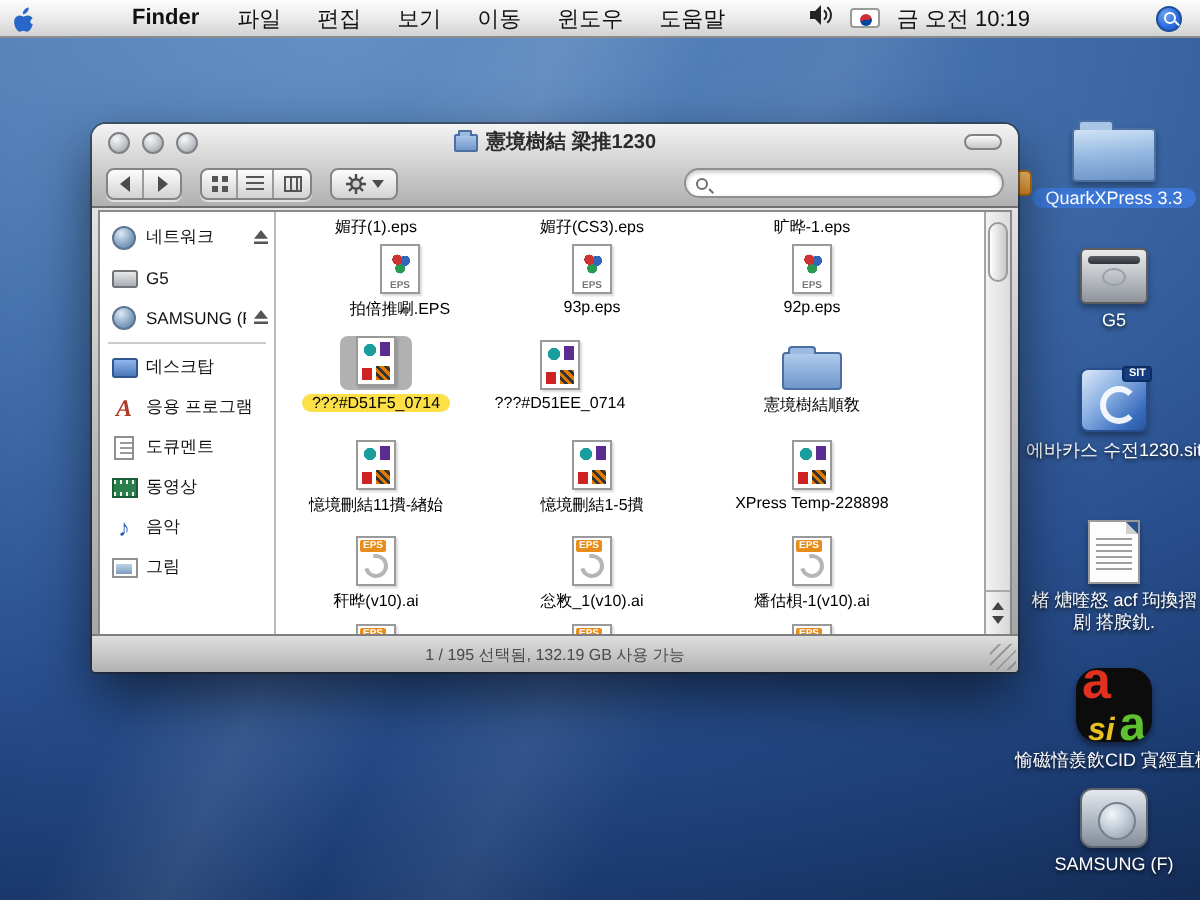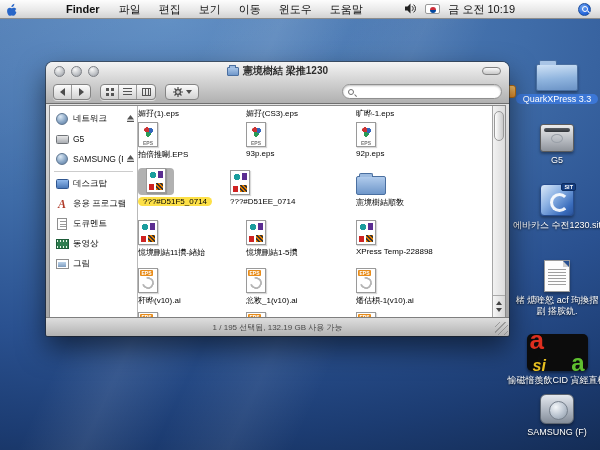--- a/index.html
+++ b/index.html
@@ -104,21 +104,21 @@
   .sidebar [data-icon="movies"]::before { content:""; position:absolute; left:0; right:0; top:0; height:2px;
     background:repeating-linear-gradient(90deg,#e8f5e8 0 1px, transparent 1px 3px); }
   .sidebar [data-icon="movies"]::after { content:""; position:absolute; left:0; right:0; bottom:0; height:2px;
     background:repeating-linear-gradient(90deg,#e8f5e8 0 1px, transparent 1px 3px); }
   .sidebar [data-icon="music"]::before { content:"♪"; font-size:12px; color:#2a5db0; line-height:1; }
   .sidebar [data-icon="pictures"] { width:13px; height:10px; background:#fff; border:1px solid #8f8f8f; position:relative; }
   .sidebar [data-icon="pictures"]::before { content:""; position:absolute; inset:1.5px; background:linear-gradient(#bcd3ea,#7e9cbe); }
 
   
   .content { flex:1; position:relative; overflow:hidden; background:#fff; }
-  .cell { position:absolute; width:100px; display:flex; flex-direction:column; align-items:flex-start; }
+  .cell { position:absolute; width:100px; display:flex; flex-direction:column; align-items:center; }
   .flabel { font-size:8px; color:#000; margin-top:2px; white-space:nowrap; }
   .iconwrap { height:27px; display:flex; align-items:flex-end; justify-content:center; }
   .cell.sel .iconwrap { background:#b1b1b1; border-radius:4px; padding:2px 8px; }
   .cell.sel .flabel { background:#fde047; border-radius:7px; padding:0 5px; }
 
   .content [data-icon="eps-doc"], .content [data-icon="quark-doc"], .content [data-icon="ai-doc"] {
     display:block; width:20px; height:25px; background:#fff; border:1px solid #9a9a9a; position:relative;
     box-shadow:1px 1px 1px rgba(0,0,0,.15); }
   .content [data-icon="eps-doc"]::before { content:""; position:absolute; left:5px; top:4px; width:9px; height:10px;
     background:
@@ -181,21 +181,21 @@
   .dsk [data-icon="sit-archive"]::before { content:"SIT"; position:absolute; top:-2px; right:-3px; background:#143d80;
     color:#fff; font-size:5.5px; font-weight:bold; padding:0 2px; border-radius:2px; border:1px solid #0d2c60; }
   .dsk [data-icon="sit-archive"]::after { content:""; position:absolute; left:9px; top:8px; width:13px; height:13px;
     border:3px solid rgba(255,255,255,.9); border-right-color:transparent; border-radius:50%; }
   .dsk [data-icon="text-document"] { width:26px; height:32px; background:#fdfdfd; border:1px solid #9a9a9a; position:relative;
     box-shadow:0 2px 3px rgba(0,0,0,.35); }
   .dsk [data-icon="text-document"]::before { content:""; position:absolute; top:0; right:0; width:0; height:0;
     border-top:6px solid #2a5190; border-left:6px solid #d0d0d0; }
   .dsk [data-icon="text-document"]::after { content:""; position:absolute; left:3px; right:3px; top:8px; bottom:4px;
     background:repeating-linear-gradient(#9f9f9f 0 1px, transparent 1px 3px); }
-  .dsk [data-icon="asia-font"] { width:61px; height:37px; background:#0c0c0c; border-radius:5px; position:relative;
+  .dsk [data-icon="asia-font"] { width:38px; height:37px; background:#0c0c0c; border-radius:11px; position:relative;
     overflow:hidden; box-shadow:0 2px 3px rgba(0,0,0,.45); }
   .dsk [data-icon="asia-font"]::before { content:"a"; position:absolute; left:3px; top:-9px; color:#e03020;
     font-size:26px; font-weight:bold; }
   .dsk [data-icon="asia-font"]::after { content:"a"; position:absolute; right:3px; bottom:-6px; color:#5fc030;
     font-size:24px; font-weight:bold; }
   .asia-si { position:absolute; left:6px; bottom:-4px; color:#e8c020; font-size:16px; font-weight:bold; font-style:italic; }
   .dsk [data-icon="external-drive"] { width:34px; height:30px; border-radius:6px; border:1px solid #5d6570; position:relative;
     background:linear-gradient(#e4e8ee,#aab2bd 60%,#848d99); box-shadow:0 2px 3px rgba(0,0,0,.35); }
   .dsk [data-icon="external-drive"]::before { content:""; position:absolute; left:8px; top:6px; width:17px; height:17px;
     border-radius:50%; background:radial-gradient(circle at 35% 30%, #f4f7fa, #b9c3cf 55%, #8b97a5); border:1px solid #76808c; }
@@ -362,38 +362,44 @@
           <span class="sb-label">도큐멘트</span>
         </div>
         <div class="sb-item">
           <span class="sb-ic">
               <span data-icon="movies"></span>
             </span>
           <span class="sb-label">동영상</span>
         </div>
         <div class="sb-item">
           <span class="sb-ic">
+              <span data-icon="music"></span>
+            </span>
+          <span class="sb-label">음악</span>
+        </div>
+        <div class="sb-item">
+          <span class="sb-ic">
               <span data-icon="pictures"></span>
             </span>
           <span class="sb-label">그림</span>
         </div>
       </div>
 
       <div class="content">
         <div class="cell" style="left:0;top:0">
             <span class="flabel">媚孖(1).eps</span>
           </div>
         <div class="cell" style="left:108px;top:0">
             <span class="flabel">媚孖(CS3).eps</span>
           </div>
         <div class="cell" style="left:218px;top:0">
             <span class="flabel">旷晔-1.eps</span>
           </div>
 
-        <div class="cell" style="left:0;top:14px">
+        <div class="cell" style="left:12px;top:14px">
             <span class="iconwrap">
               <span data-icon="eps-doc"></span>
             </span>
             <span class="flabel">拍倍推唰.EPS</span>
           </div>
         <div class="cell" style="left:108px;top:14px">
             <span class="iconwrap">
               <span data-icon="eps-doc"></span>
             </span>
             <span class="flabel">93p.eps</span>

